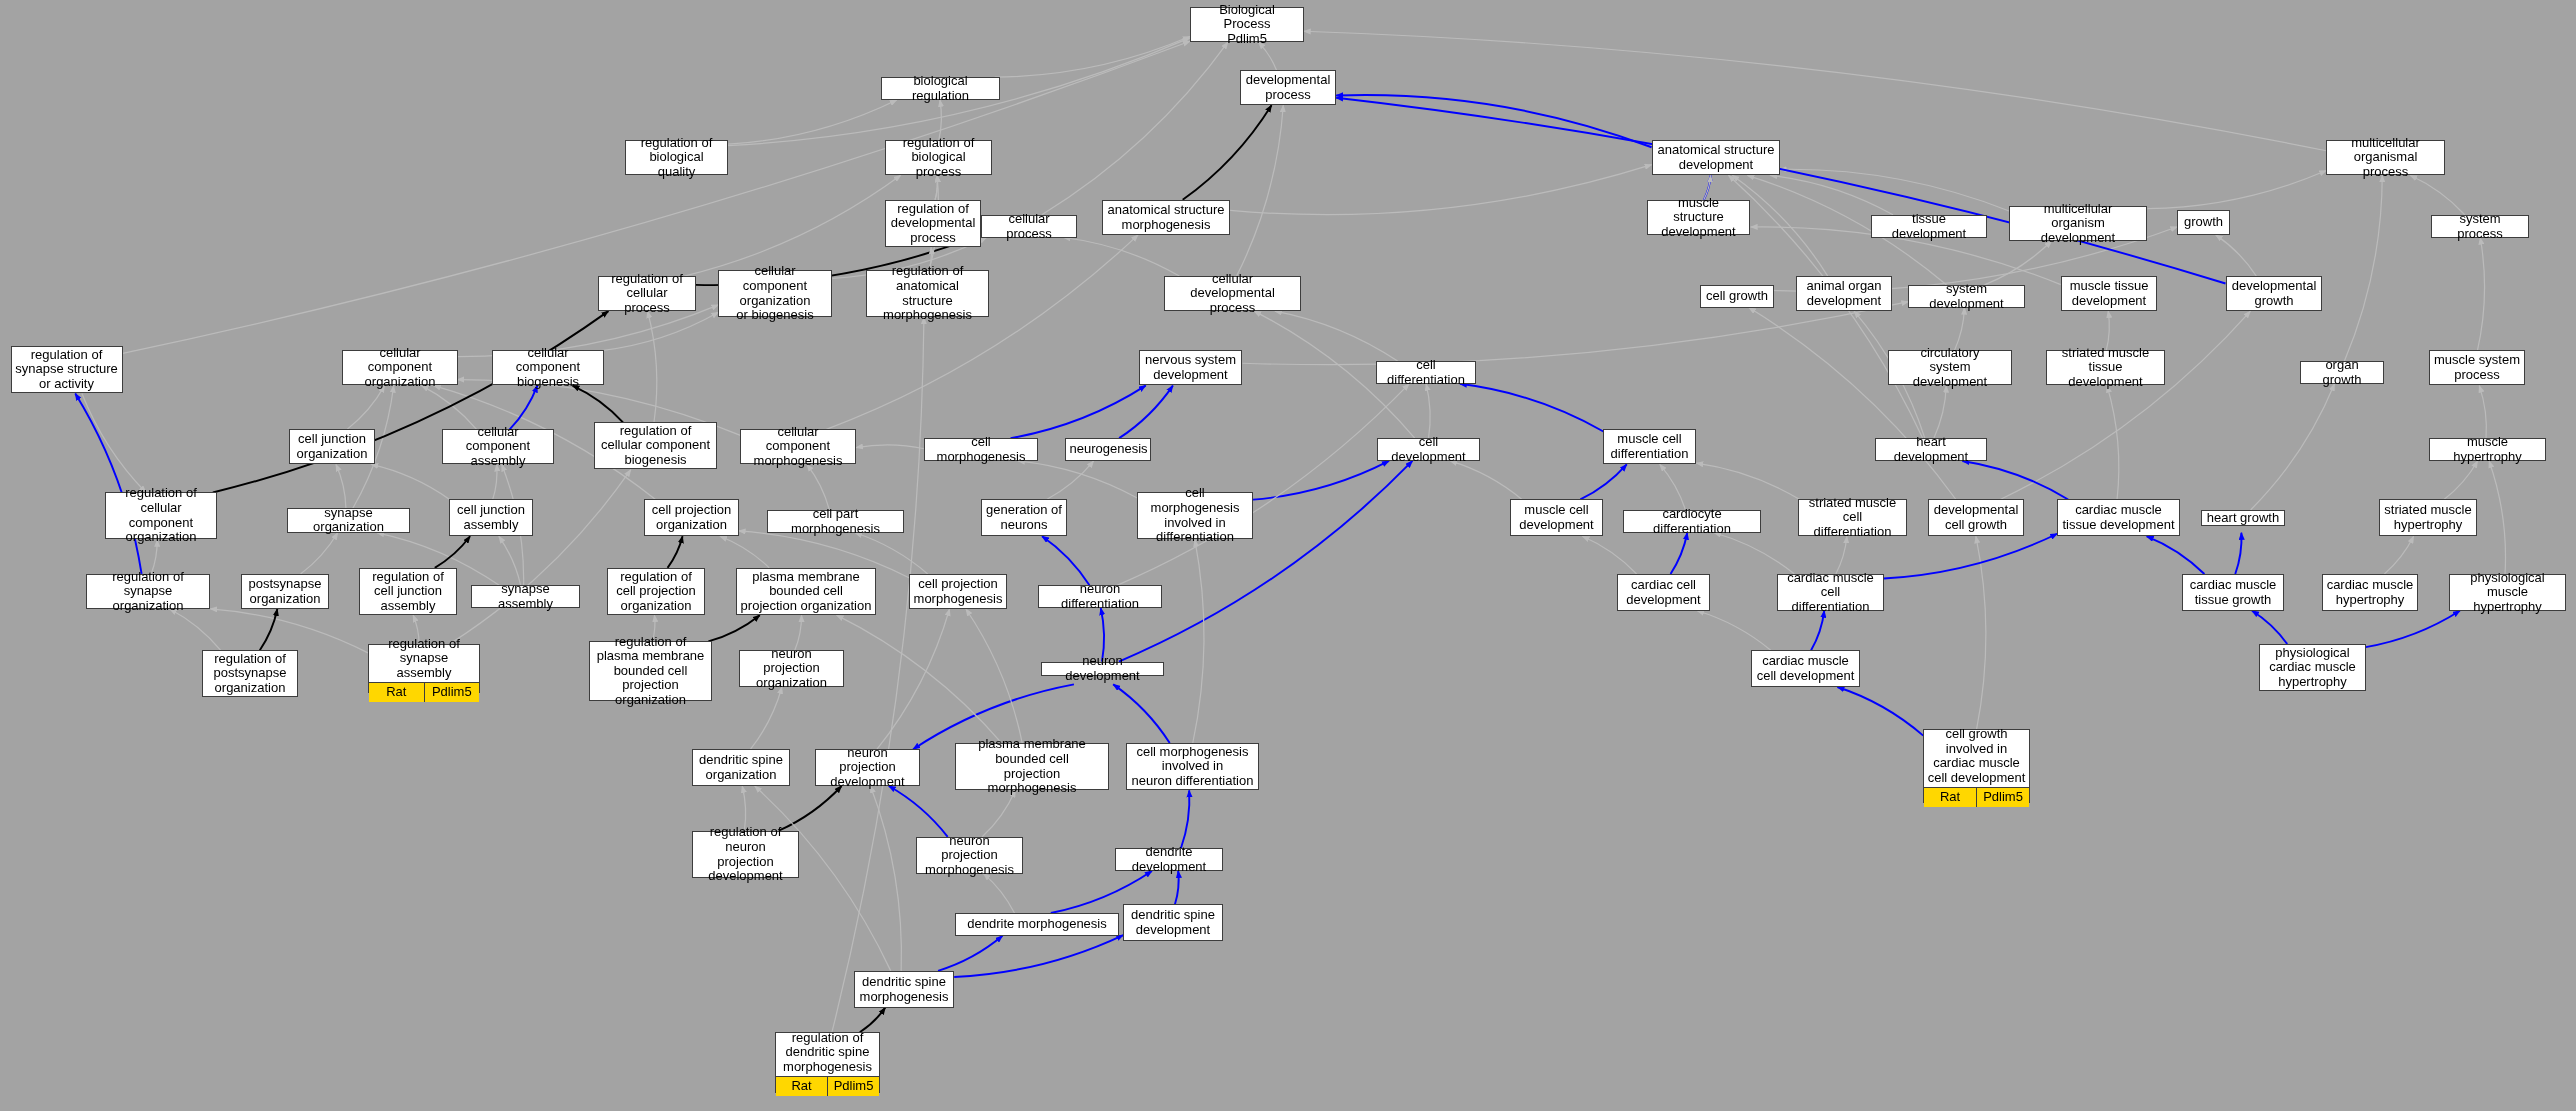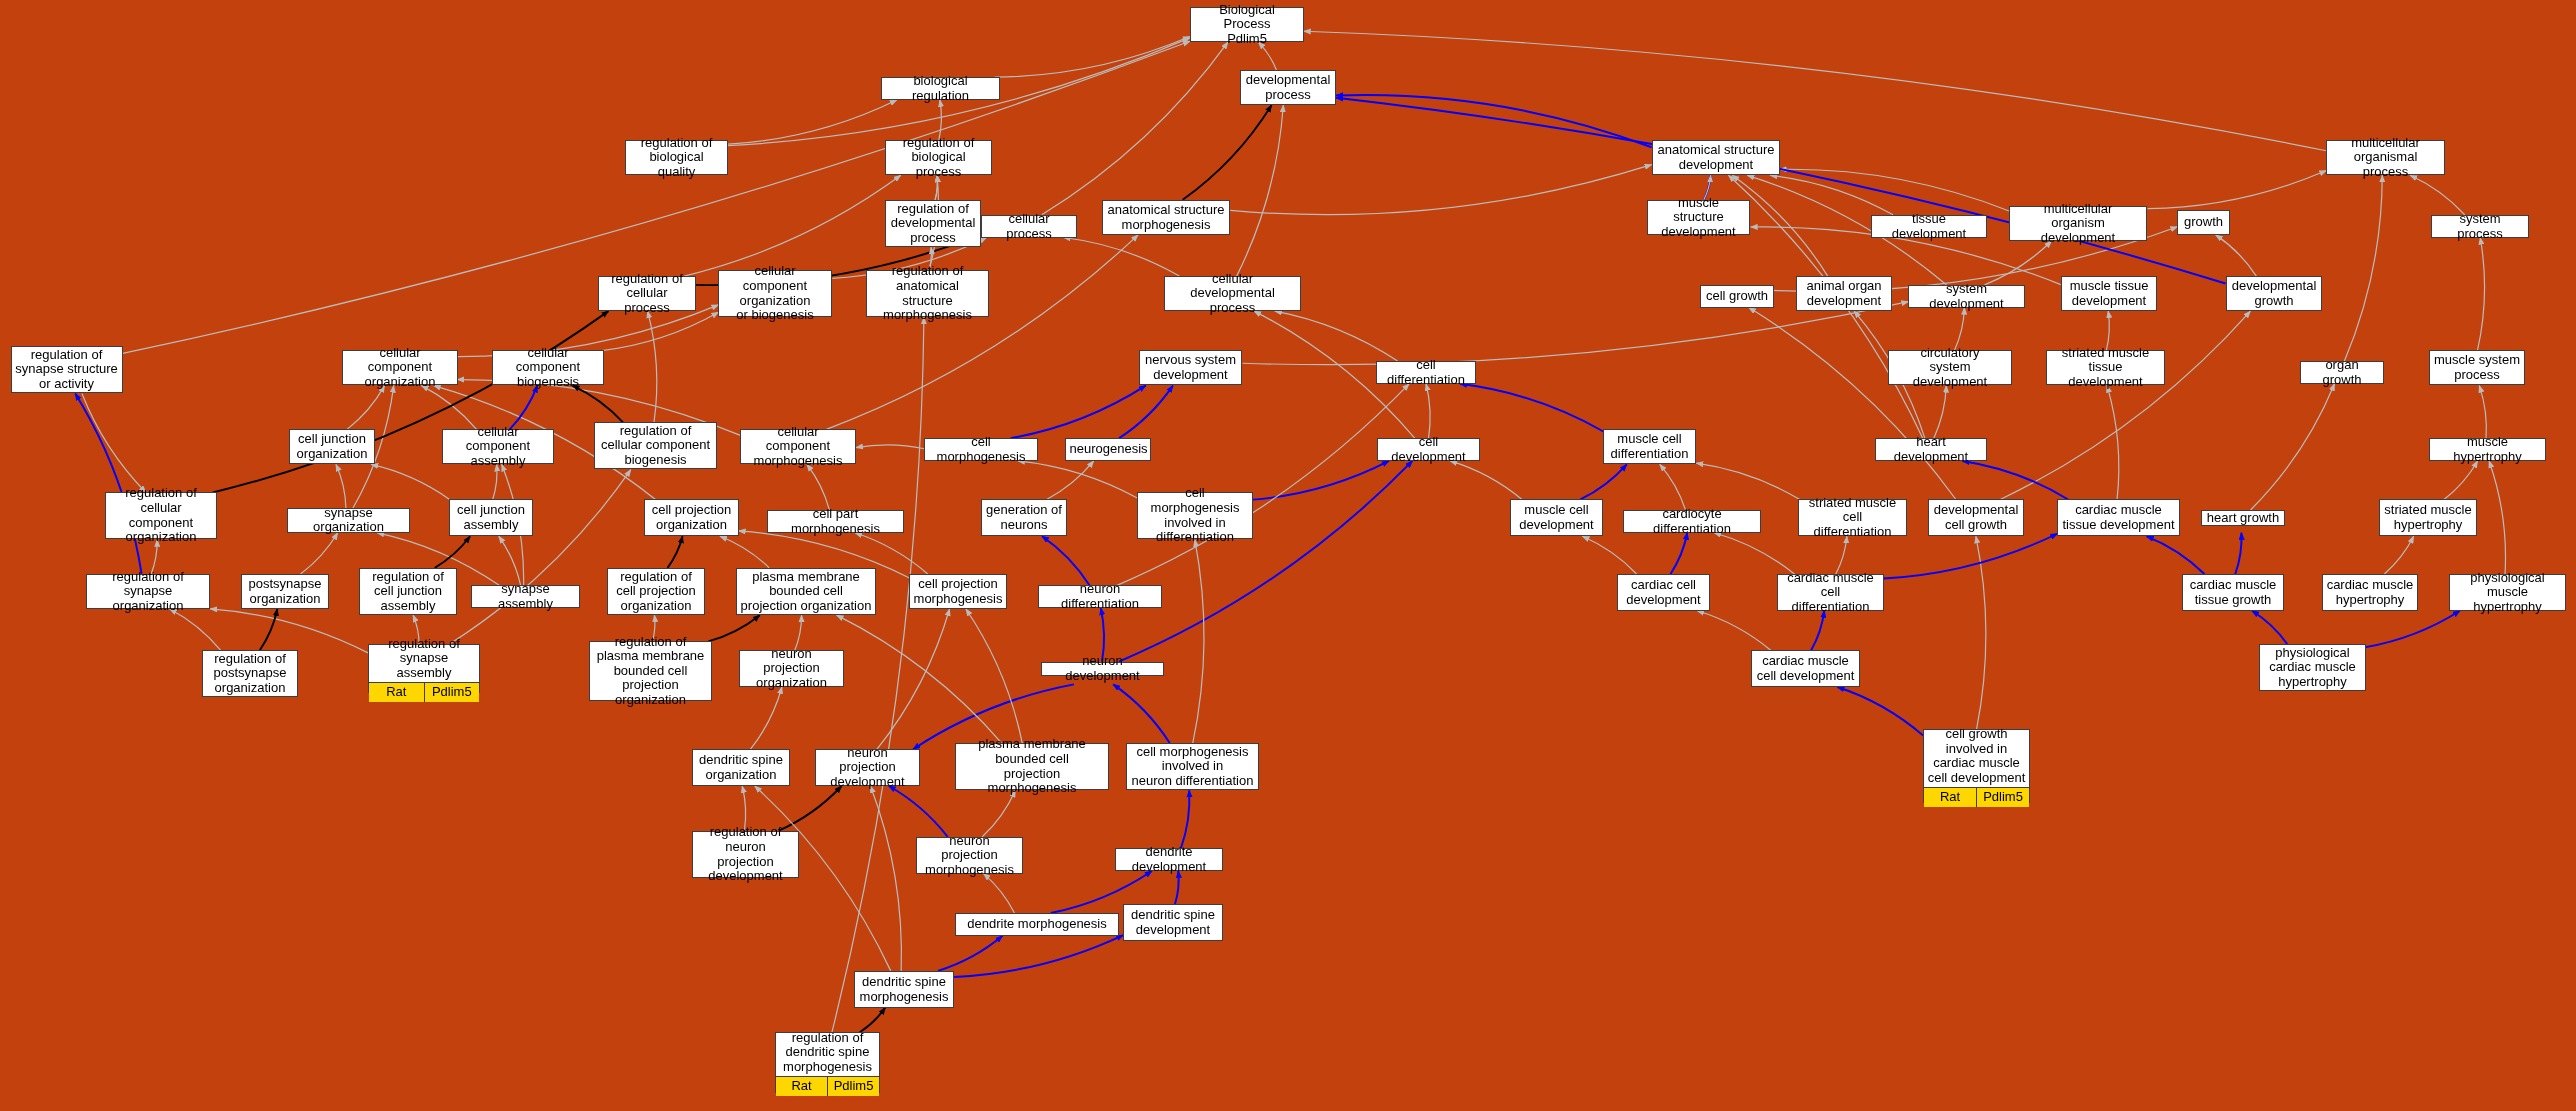--- a/index.html
+++ b/index.html
@@ -1,16 +1,16 @@
 <!DOCTYPE html>
 <html style="font-size:14px"><head>
 <meta charset="utf-8">
 <style>
   html,body{margin:0;padding:0;background:#ffffff;}
-  #canvas{position:relative;width:2576px;height:1112px;background:#c2410c;
+  #canvas{position:relative;width:2576px;height:1112px;background:#a3a3a3;
           font-family:"Liberation Sans","DejaVu Sans",sans-serif;overflow:hidden;}
   #edges{position:absolute;left:0;top:0;width:2576px;height:1112px;}
   .node{position:absolute;box-sizing:border-box;border:1.8px solid #3d3d3d;background:#ffffff;
         display:flex;flex-direction:column;align-items:stretch;justify-content:center;}
   .node .lbl{display:block;text-align:center;color:#000;line-height:1.12;
              padding:1.8px 3.5px;font-size:13px;white-space:pre-line;}
   .node.gene{padding-bottom:0;}
   .genebar{display:flex;border-top:1.8px solid #3d3d3d;}
   .genebar span{flex:1;background:#FFD700;color:#000;text-align:center;font-size:13px;
                 line-height:1.3;padding:0.9px 0;}

